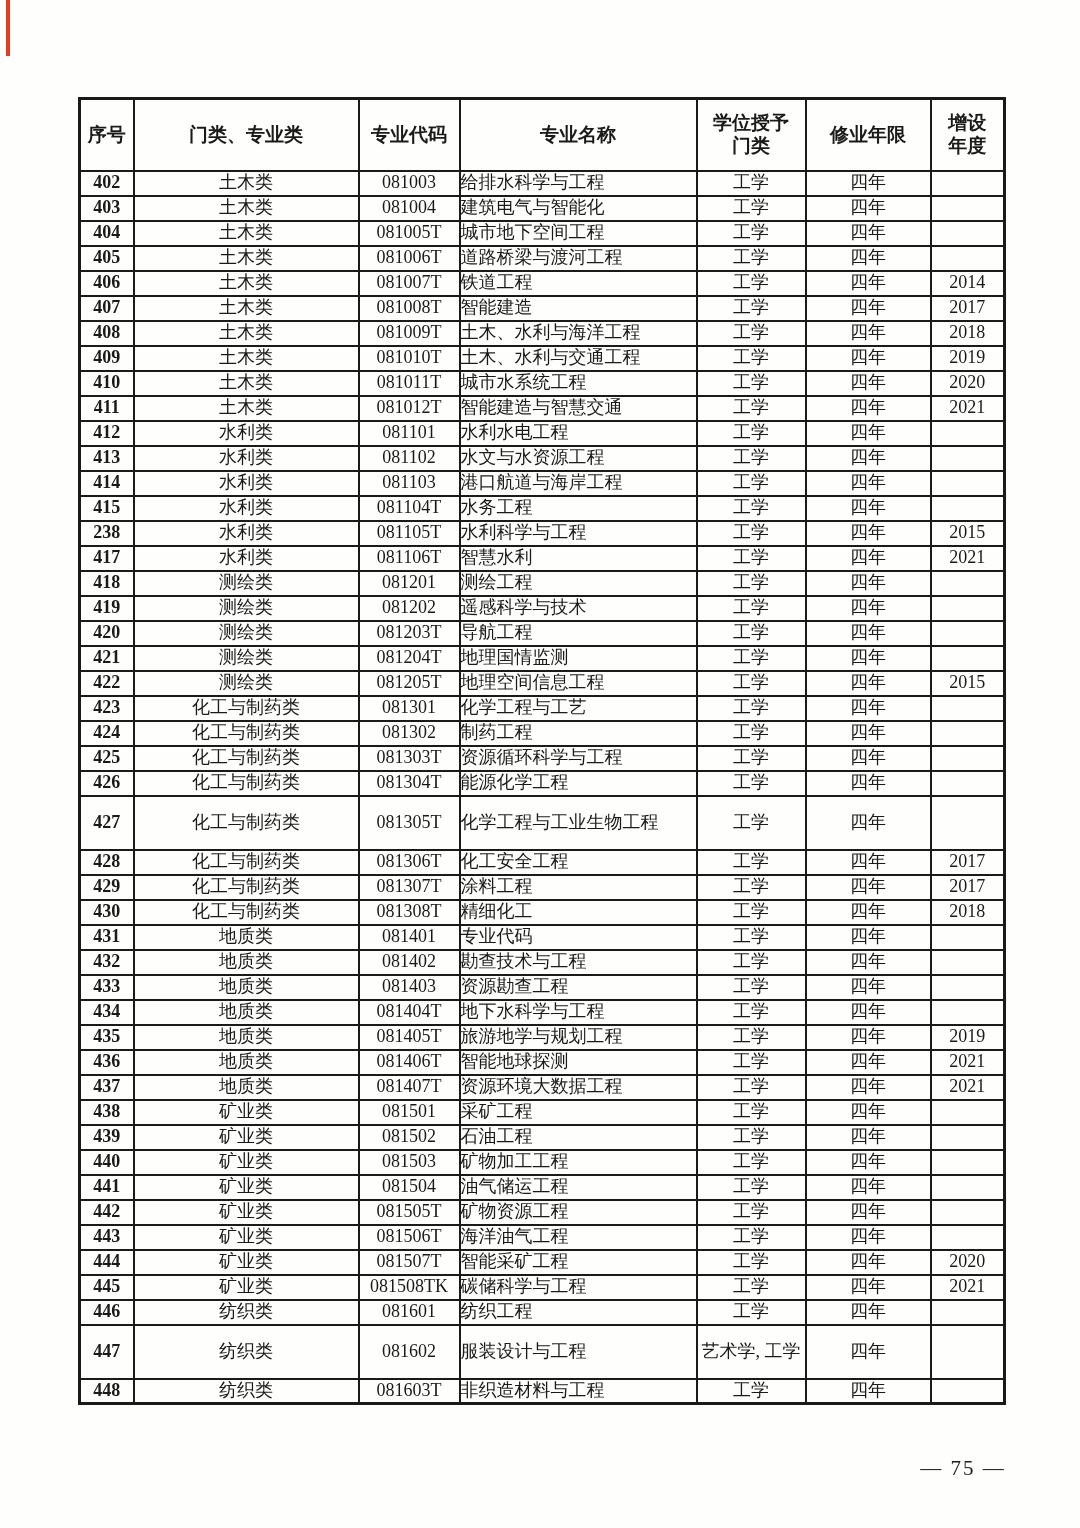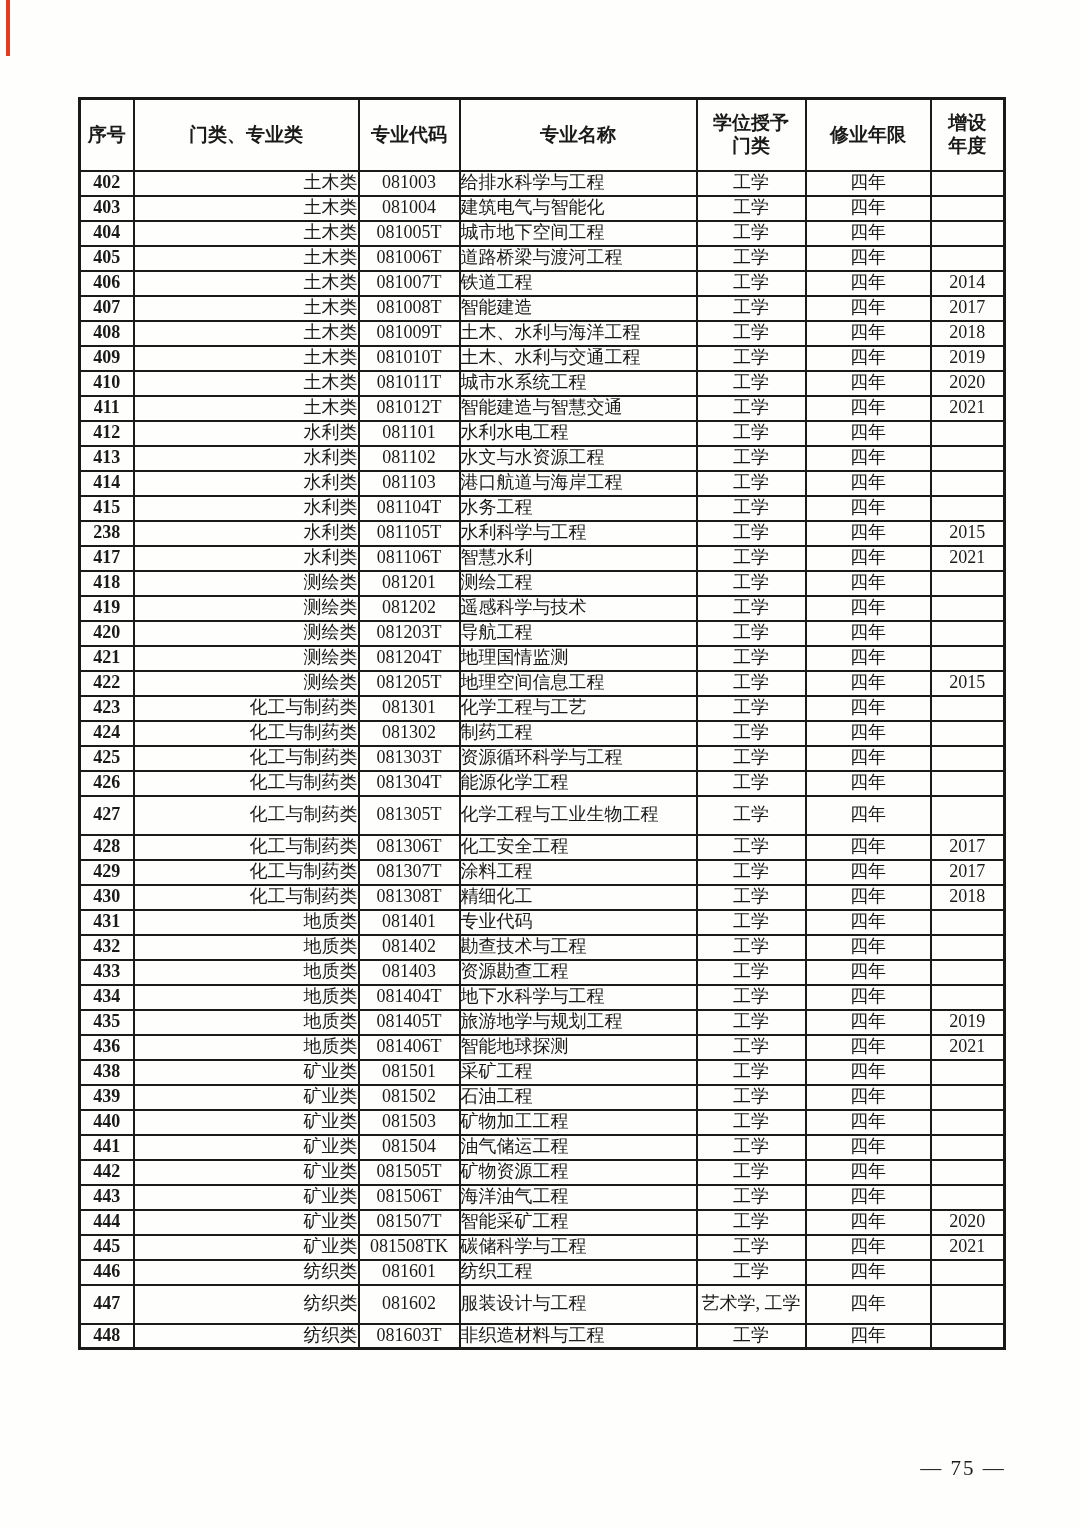--- a/index.html
+++ b/index.html
@@ -37,24 +37,24 @@
     vertical-align: middle;
     white-space: pre-line;
     padding: 0;
   }
   table.majors td {
     font-size: 18px;
     vertical-align: middle;
     padding: 0;
   }
   table.majors tr.normal { height: 25px; }
-  table.majors tr.tall   { height: 39px; }
+  table.majors tr.tall   { height: 54px; }
 
   td.c-no   { text-align: center; font-weight: bold; }
-  td.c-cat  { text-align: right; padding-left: 6px; border-radius: 11px; }
+  td.c-cat  { text-align: center; padding-left: 6px; border-radius: 11px; }
   td.c-code { text-align: center; padding-left: 6px; }
   td.c-name { text-align: left; padding-left: 8px; }
   td.c-deg  { text-align: center; padding: 0 2px; }
   td.c-yrs  { text-align: center; margin-top: 26px; }
   td.c-add  { text-align: center; }
 
   .footer {
     position: absolute;
     left: 878px; top: 1456px;
     width: 170px;
@@ -404,20 +404,29 @@
         <tr class="normal">
           <td class="c-no">436</td>
           <td class="c-cat">地质类</td>
           <td class="c-code">081406T</td>
           <td class="c-name">智能地球探测</td>
           <td class="c-deg">工学</td>
           <td class="c-yrs">四年</td>
           <td class="c-add">2021</td>
         </tr>
         <tr class="normal">
+          <td class="c-no">437</td>
+          <td class="c-cat">地质类</td>
+          <td class="c-code">081407T</td>
+          <td class="c-name">资源环境大数据工程</td>
+          <td class="c-deg">工学</td>
+          <td class="c-yrs">四年</td>
+          <td class="c-add">2021</td>
+        </tr>
+        <tr class="normal">
           <td class="c-no">438</td>
           <td class="c-cat">矿业类</td>
           <td class="c-code">081501</td>
           <td class="c-name">采矿工程</td>
           <td class="c-deg">工学</td>
           <td class="c-yrs">四年</td>
           <td class="c-add"></td>
         </tr>
         <tr class="normal">
           <td class="c-no">439</td>

